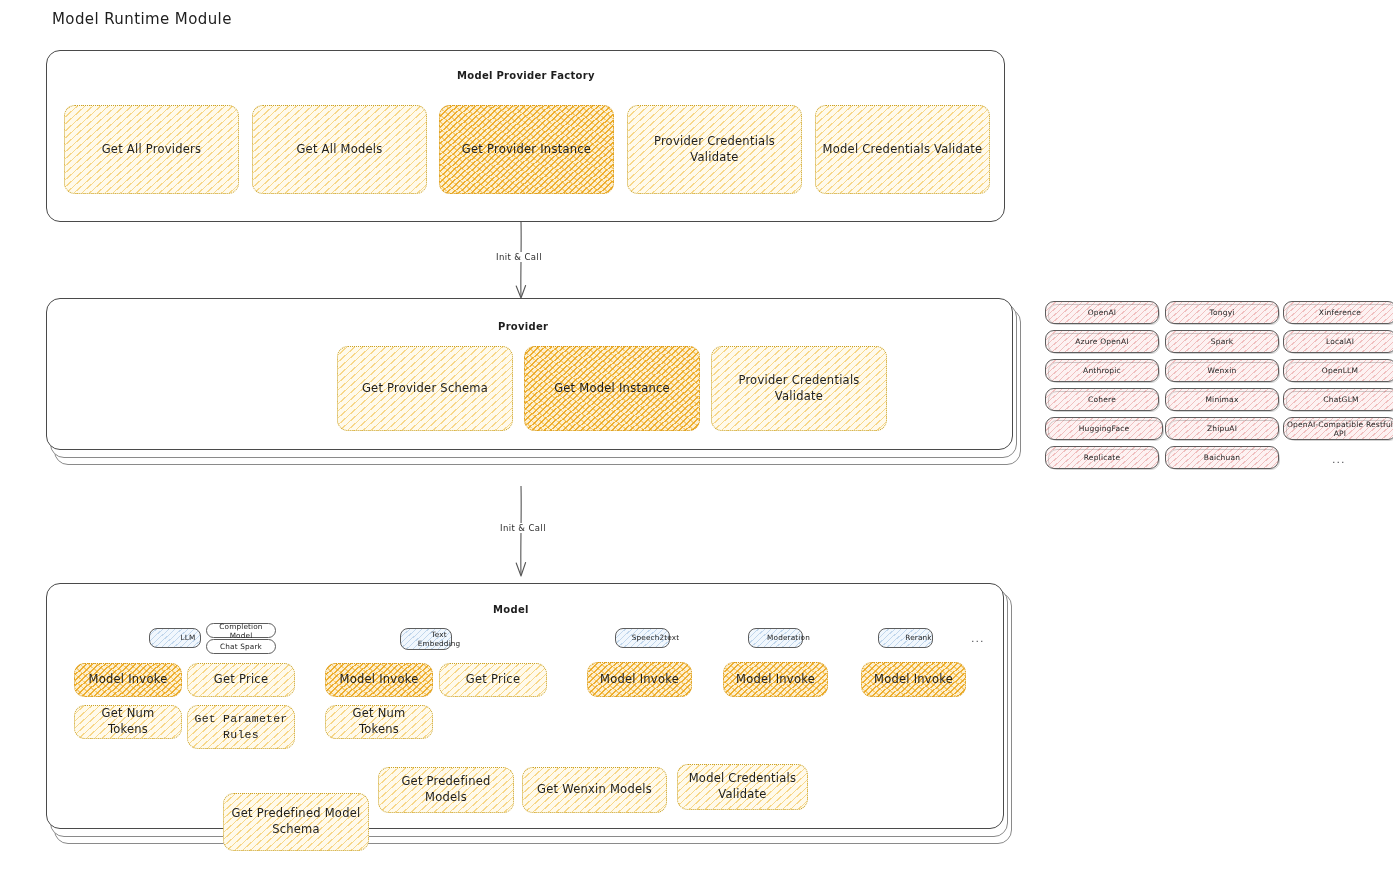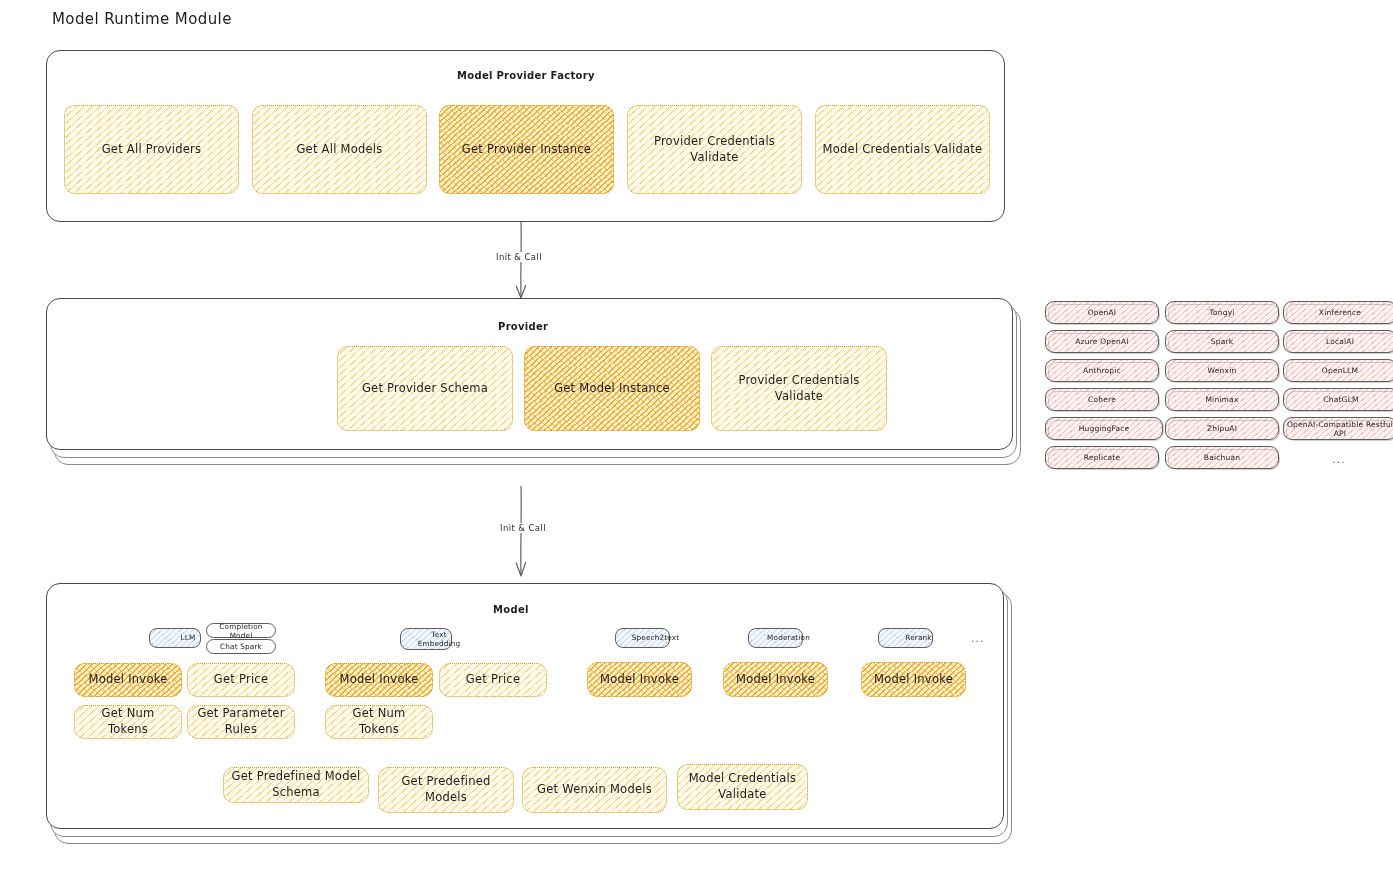--- a/index.html
+++ b/index.html
@@ -224,37 +224,37 @@
   <div class="abs panel" style="left:26px;top:583px;width:958px;height:246px;"></div>
   <div class="panel-title" style="left:473px;top:604px;">Model</div>
 
   <div class="chip-blue" style="left:129px;top:628px;width:52px;height:20px;">LLM</div>
   <div class="chip-white" style="left:186px;top:623px;width:70px;height:15px;">Completion Model</div>
   <div class="chip-white" style="left:186px;top:639px;width:70px;height:15px;">Chat Spark</div>
 
   <div class="node hl" style="left:54px;top:663px;width:108px;height:34px;">Model Invoke</div>
   <div class="node" style="left:167px;top:663px;width:108px;height:34px;">Get Price</div>
   <div class="node" style="left:54px;top:705px;width:108px;height:34px;">Get Num Tokens</div>
-  <div class="node" style="left:167px;top:705px;width:108px;height:34px;">Get Parameter Rules</div>
+  <div class="node" style="left:167px;top:705px;width:108px;height:44px;font-family:Liberation Mono, monospace;">Get Parameter Rules</div>
 
   <div class="chip-blue" style="left:380px;top:628px;width:52px;height:22px;">Text Embedding</div>
 
   <div class="node hl" style="left:305px;top:663px;width:108px;height:34px;">Model Invoke</div>
   <div class="node" style="left:419px;top:663px;width:108px;height:34px;">Get Price</div>
   <div class="node" style="left:305px;top:705px;width:108px;height:34px;">Get Num Tokens</div>
 
   <div class="chip-blue" style="left:595px;top:628px;width:55px;height:20px;">Speech2text</div>
   <div class="node hl" style="left:567px;top:662px;width:105px;height:35px;">Model Invoke</div>
 
   <div class="chip-blue" style="left:728px;top:628px;width:55px;height:20px;">Moderation</div>
   <div class="node hl" style="left:703px;top:662px;width:105px;height:35px;">Model Invoke</div>
 
   <div class="chip-blue" style="left:858px;top:628px;width:55px;height:20px;">Rerank</div>
   <div class="node hl" style="left:841px;top:662px;width:105px;height:35px;">Model Invoke</div>
 
   <div class="ellipsis" style="left:951px;top:632px;">...</div>
 
-  <div class="node" style="left:203px;top:767px;width:146px;height:36px;">Get Predefined Model Schema</div>
+  <div class="node" style="left:203px;top:793px;width:146px;height:58px;">Get Predefined Model Schema</div>
   <div class="node" style="left:358px;top:767px;width:136px;height:46px;">Get Predefined Models</div>
   <div class="node" style="left:502px;top:767px;width:145px;height:46px;">Get Wenxin Models</div>
   <div class="node" style="left:657px;top:764px;width:131px;height:46px;">Model Credentials Validate</div>
 
 </div>
 
 </body></html>

